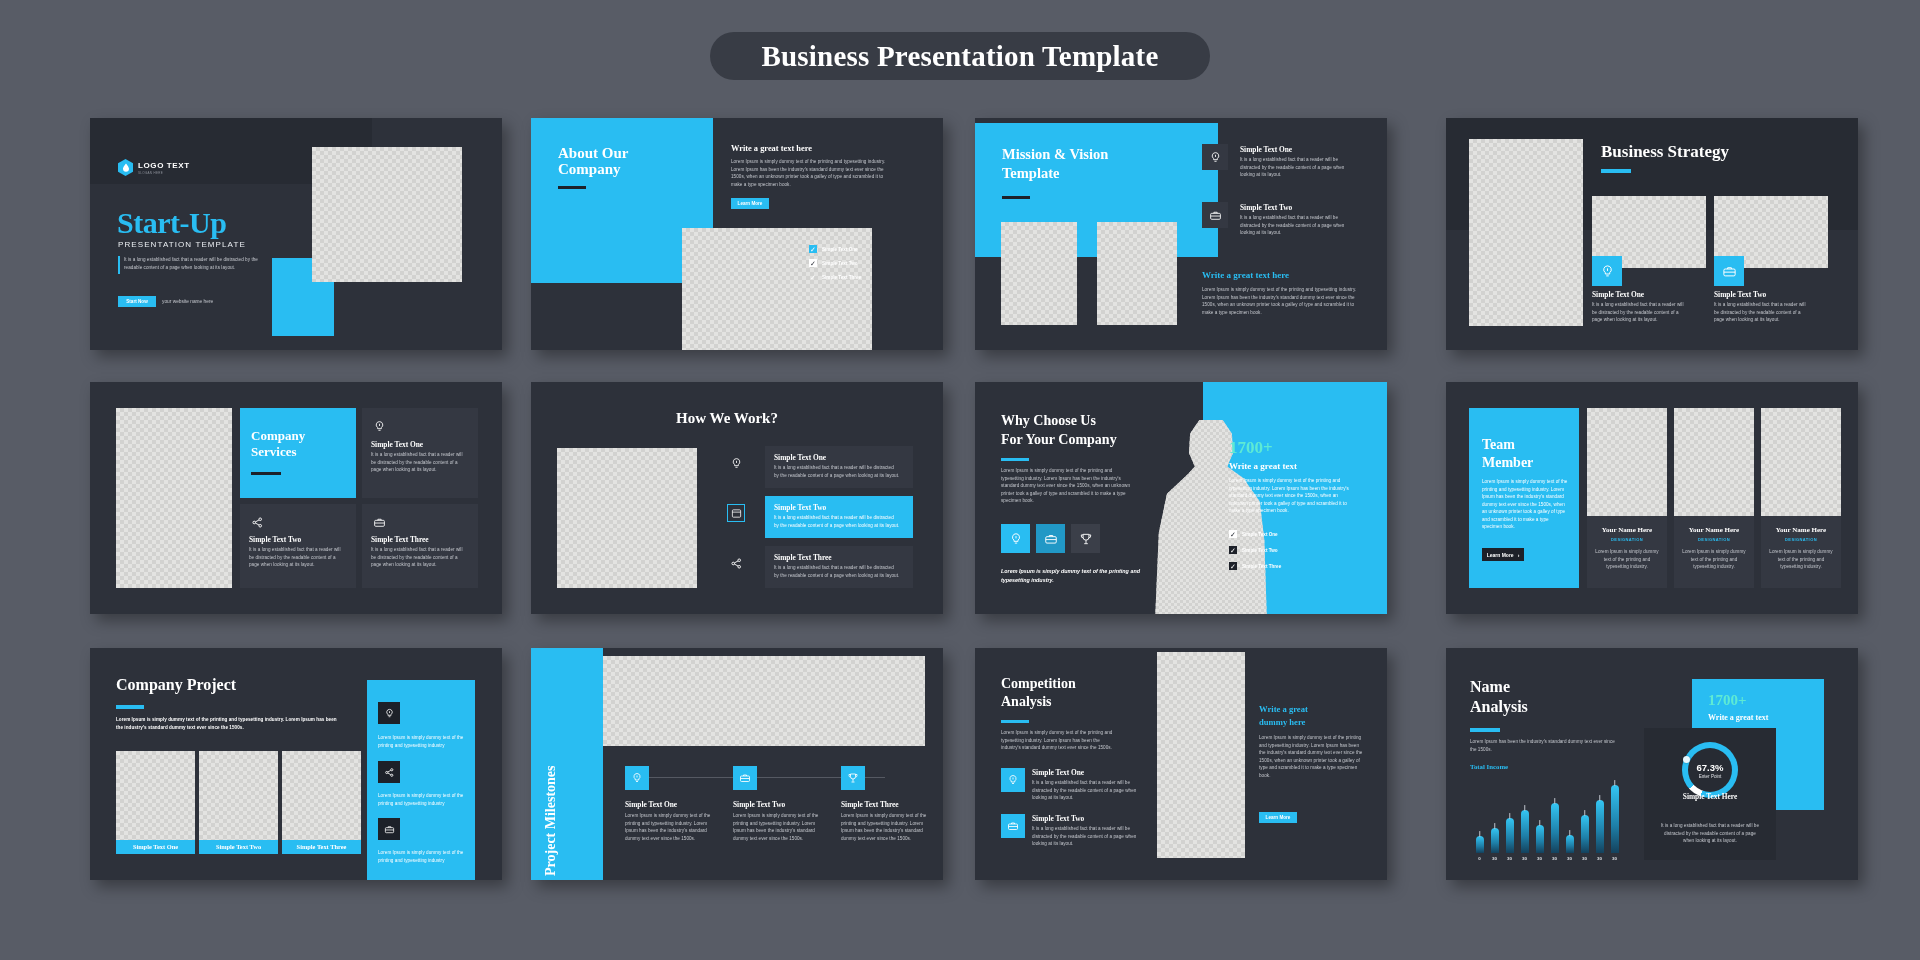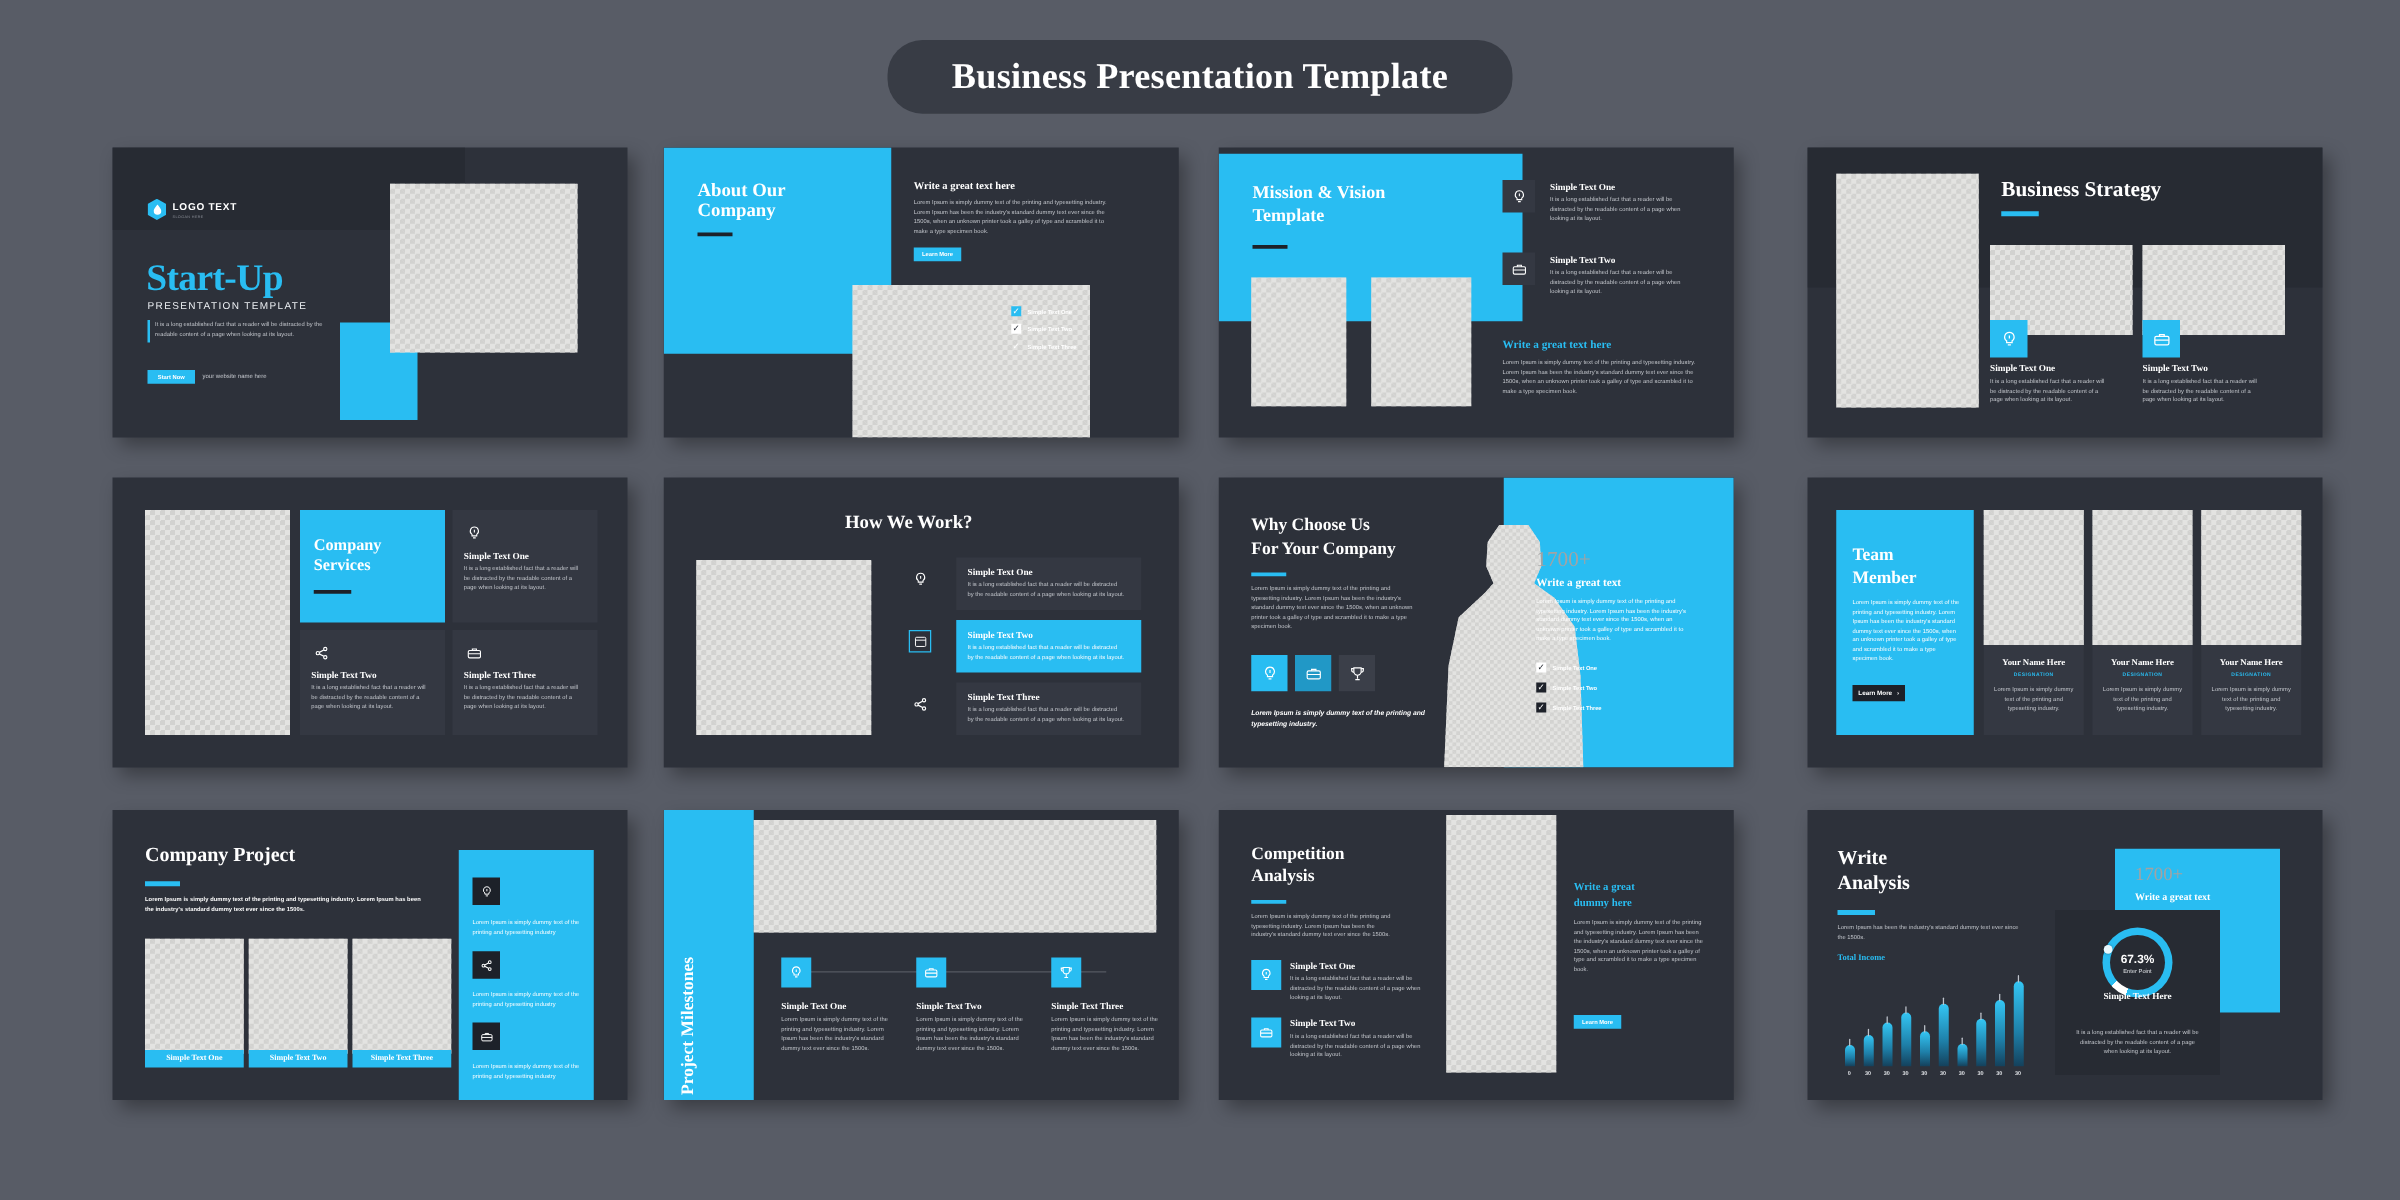--- a/index.html
+++ b/index.html
@@ -7,21 +7,21 @@
     width: 1920px; height: 960px;
     background: #585c66;
     font-family: "Liberation Sans", sans-serif;
     overflow: hidden;
   }
 
   
   #header-bar {
     position: absolute;
     left: 710px; top: 32px;
-    width: 500px; height: 59px;
+    width: 500px; height: 48px;
     background: #383c45;
     border-radius: 28px;
     display: flex; align-items: center; justify-content: center;
   }
   #header-title {
     font-family: "Liberation Serif", serif;
     font-weight: bold;
     font-size: 29px;
     color: #ffffff;
     letter-spacing: .2px;
@@ -154,21 +154,21 @@
 
   .person {
     position: absolute;
     background-color: #e3e3e1;
     background-image:
       linear-gradient(45deg, #d2d2d0 25%, transparent 25%, transparent 75%, #d2d2d0 75%),
       linear-gradient(45deg, #d2d2d0 25%, transparent 25%, transparent 75%, #d2d2d0 75%);
     background-size: 6px 6px; background-position: 0 0, 3px 3px;
     clip-path: polygon(40% 0%, 60% 0%, 68% 7%, 69% 17%, 64% 24%, 78% 30%, 92% 42%, 96% 62%, 98% 100%, 2% 100%, 5% 58%, 12% 38%, 30% 28%, 36% 24%, 31% 17%, 32% 7%);
   }
-  .badge-num { position:absolute; font-family:"Liberation Serif",serif; font-weight:normal; color:#a3a3a3; }
+  .badge-num { position:absolute; font-family:"Liberation Serif",serif; font-weight:bold; color:#5eead4; }
   .badge-sub { position:absolute; font-family:"Liberation Serif",serif; font-weight:bold; color:#fff; }
   .desig { position:absolute; color:#29bdf2; font-size:4px; font-weight:bold; letter-spacing:.4px; }
 </style>
 </head>
 <body>
 
 <div id="header-bar">
   <div id="header-title">Business Presentation Template</div>
 </div>
 
@@ -559,21 +559,21 @@
 
     <div class="ph" style="left:182px;top:4px;width:88px;height:206px;"></div>
 
     <div class="sub-h ttl-acc" style="left:284px;top:56px;font-size:8.6px;color:#29bdf2;">Write a great</div>
     <div class="sub-h ttl-acc" style="left:284px;top:69px;font-size:8.6px;color:#29bdf2;">dummy here</div>
     <div class="body-txt" style="left:284px;top:86px;width:104px;">Lorem Ipsum is simply dummy text of the printing and typesetting industry. Lorem Ipsum has been the industry's standard dummy text ever since the 1500s, when an unknown printer took a galley of type and scrambled it to make a type specimen book.</div>
     <div class="btn-acc" style="left:284px;top:164px;width:38px;height:11px;">Learn More</div>
   </div>
 
   <div class="slide c3 r2">
-    <div class="ttl-serif" style="left:24px;top:30px;font-size:16px;">Write</div>
+    <div class="ttl-serif" style="left:24px;top:30px;font-size:16px;">Name</div>
     <div class="ttl-serif" style="left:24px;top:50px;font-size:16px;">Analysis</div>
     <div class="rule rule-acc" style="left:24px;top:80px;width:30px;height:4px;"></div>
     <div class="body-txt" style="left:24px;top:90px;width:148px;">Lorem Ipsum has been the industry's standard dummy text ever since the 1500s.</div>
     <div style="position:absolute;left:24px;top:115px;font-family:'Liberation Serif',serif;font-weight:bold;font-size:6.8px;color:#29bdf2;">Total Income</div>
 
     <div id="chart-plot" style="position:absolute;left:26px;top:130px;width:150px;height:75px;">
         <div class="bar" style="left: 3.5px; height: 16.6667px;"></div>
         <div class="bar" style="left: 18.5px; height: 25px;"></div>
         <div class="bar" style="left: 33.5px; height: 35px;"></div>
         <div class="bar" style="left: 48.5px; height: 43.3333px;"></div>

